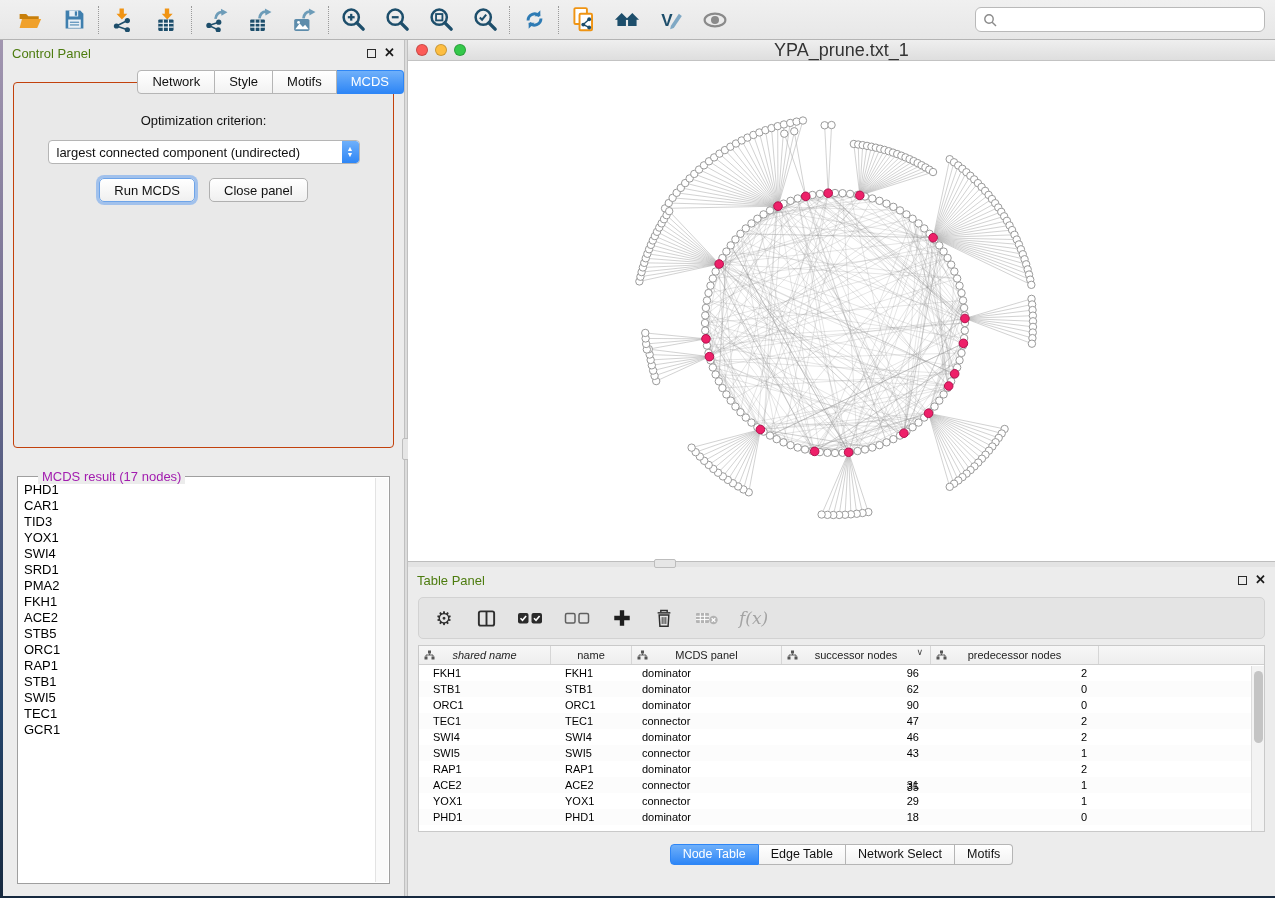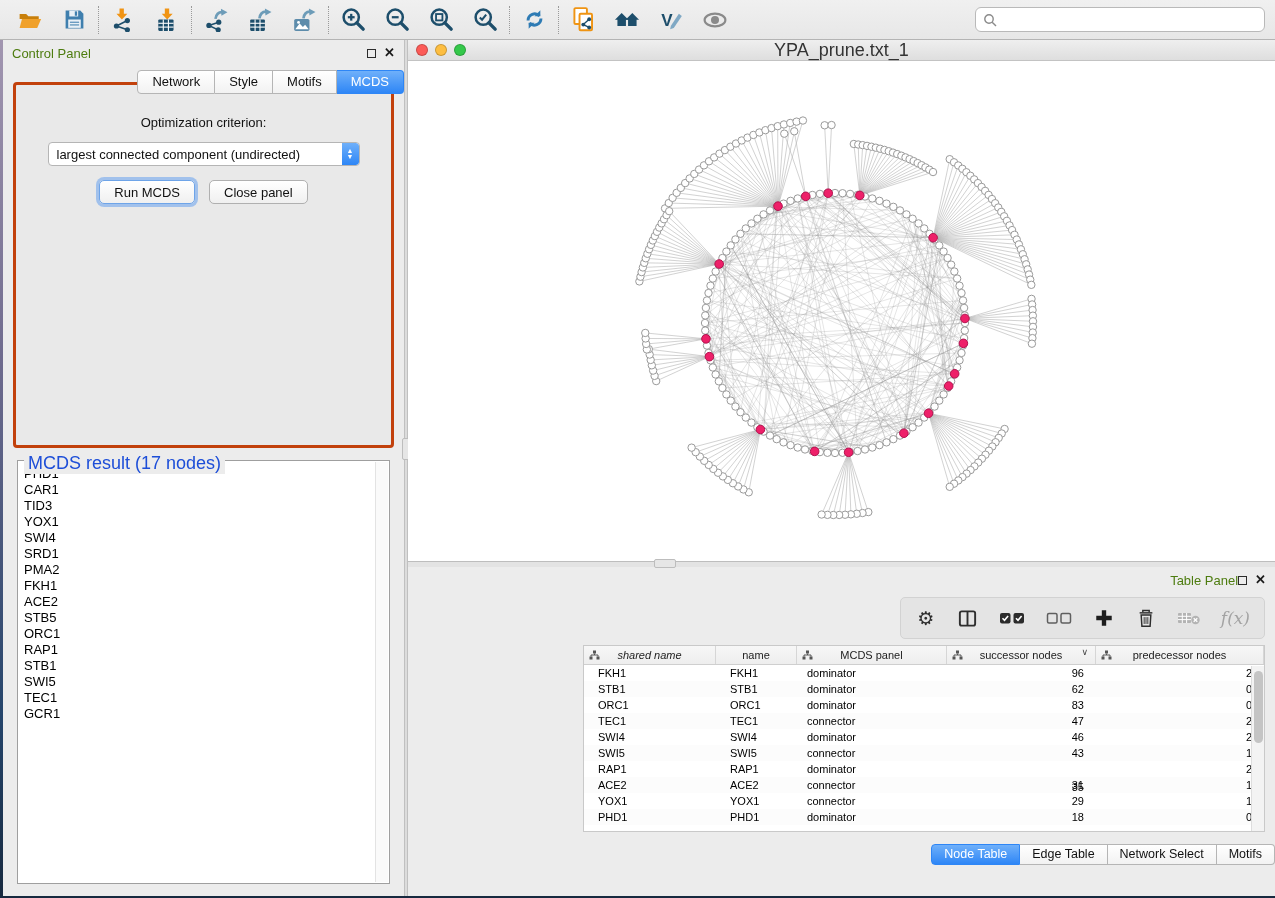--- a/index.html
+++ b/index.html
@@ -33,38 +33,38 @@
   .close-btn { font-size:13px; font-weight:bold; color:#1b1b1b; line-height:10px; }
 
   .segbar { display:flex; justify-content:flex-end; flex:0 0 auto; position:relative; z-index:2; margin-top:4px; }
   .seg { border:1px solid #b5b5b5; border-left:none; background:linear-gradient(#ffffff,#f2f2f2);
          padding:3px 14px 4px; font-size:13px; color:#111; cursor:default; }
   .seg:first-child { border-left:1px solid #b5b5b5; border-radius:4px 0 0 4px; }
   .seg:last-child  { border-radius:0 4px 4px 0; }
   .seg.active { background:linear-gradient(#6fb0fa,#2e86f6); border-color:#2e86f6; color:#fff; }
   .segbar.small .seg { font-size:12.5px; padding:2px 12px 3px; }
 
-  .cp-box { margin:-12px 10px 0; padding-top:12px; height:366px; background:#e9e9e9;
-            border:3px solid #c2410c; border-radius:4px; flex:0 0 auto;
+  .cp-box { margin:-12px 10px 16px; padding-top:12px; height:366px; background:#e9e9e9;
+            border:1px solid #c2410c; border-radius:4px; flex:0 0 auto;
             display:flex; flex-direction:column; align-items:center; }
   .opt-label { margin-top:18px; font-size:13px; color:#111; }
   .selectbox { margin-top:12px; width:312px; height:24px; background:#fff; border:1px solid #b5b5b5;
                border-radius:4px; display:flex; align-items:center; overflow:hidden; }
   .selectbox .val { flex:1; padding:0 8px; font-size:13px; white-space:nowrap; }
   .sel-stepper { width:17px; align-self:stretch; background:linear-gradient(#6fb0fa,#2e86f6);
                  border-radius:0 3px 3px 0; display:flex; flex-direction:column; align-items:center; justify-content:center; }
   .sel-stepper span { color:#fff; font-size:7px; line-height:6px; }
   .btnrow { margin-top:14px; display:flex; gap:14px; }
   .pushbtn { height:24px; padding:0 14px; background:linear-gradient(#ffffff,#f0f0f0); border:1px solid #b0b0b0;
              border-radius:5px; font-size:13px; font-family:"Liberation Sans",sans-serif; color:#111; }
   .pushbtn.focusring { border-color:#6ea4e8; box-shadow:0 0 0 3px rgba(84,151,240,.48); }
 
   .result-fs { flex:1 1 auto; margin:12px 14px 12px; border:1px solid #9f9f9f; background:#fff;
                min-height:0; display:flex; flex-direction:column; position:relative; }
-  .result-legend { position:absolute; top:-8px; left:6px; background:#ececec; padding:0 4px; font-size:18px; color:#1d4ed8; }
+  .result-legend { position:absolute; top:-8px; left:20px; background:#ececec; padding:0 4px; font-size:13px; color:#a21caf; }
   .result-list { flex:1; overflow:hidden; padding:5px 0 0 6px; font-size:13px; line-height:16px; color:#000; }
   .result-scroll { position:absolute; top:1px; right:1px; bottom:1px; width:13px; background:#fafafa; border-left:1px solid #e3e3e3; }
 
   
   .vsplit { width:4px; flex:0 0 4px; background:#dcdcdc; border-left:1px solid #c0c0c0; border-right:1px solid #c0c0c0; position:relative; }
   .vsplit .grip { position:absolute; top:398px; left:-3px; width:9px; height:22px; background:#e6e6e6; border:1px solid #bdbdbd; border-radius:2px; }
 
   
   .rightcol { flex:1 1 auto; display:flex; flex-direction:column; min-width:0; min-height:0; }
 
@@ -75,21 +75,21 @@
   .light { width:12px; height:12px; border-radius:50%; border:0.5px solid rgba(0,0,0,.2); }
   .net-title { position:absolute; left:0; right:0; text-align:center; font-size:18px; color:#333; }
   .netcanvas { flex:1; background:#fff; position:relative; }
   .netcanvas svg { position:absolute; inset:0; }
 
   
   .hsplit { height:5px; flex:0 0 5px; background:#e3e3e3; position:relative; }
   .hsplit .grip { position:absolute; left:246px; top:-3px; width:22px; height:9px; background:#e6e6e6; border:1px solid #bdbdbd; border-radius:2px; }
 
   
-  .tpanel { flex:1 1 auto; background:#ececec; display:flex; flex-direction:column; min-height:0;align-items:flex-end; }
+  .tpanel { flex:1 1 auto; background:#ececec; display:flex; flex-direction:column; min-height:0; }
   .ttoolbar { margin:4px 10px 0; height:42px; background:#e4e4e4; border:1px solid #d2d2d2; border-radius:5px;
               display:flex; align-items:center; gap:20px; padding:0 14px; flex:0 0 auto; }
   .tti { display:flex; align-items:center; justify-content:center; min-width:22px; height:24px; }
   .gear-txt { font-size:19px; color:#2e2e2e; line-height:20px; font-family:"DejaVu Sans",sans-serif; }
   .fx-txt { font-family:"DejaVu Serif",serif; font-style:italic; font-size:17px; color:#a3a3a3; }
 
   .tablewrap { margin:6px 10px 0; background:#fff; border:1px solid #c9c9c9; flex:0 0 auto; height:187px; position:relative; overflow:hidden; }
   .thead { display:flex; height:19px; background:linear-gradient(#f7f7f7,#eeeeee); border-bottom:1px solid #cfcfcf; }
   .th { position:relative; display:flex; align-items:center; justify-content:center; font-size:11px; color:#222;
         border-right:1px solid #d6d6d6; flex:0 0 auto; }
@@ -1194,21 +1194,21 @@
                 <div class="td l" style="width: 132px;">STB1</div>
                 <div class="td l" style="width: 81px;">STB1</div>
                 <div class="td l2" style="width: 150px;">dominator</div>
                 <div class="td r" style="width: 149px;">62</div>
                 <div class="td r" style="width: 168px;">0</div>
               </div>
               <div class="trow">
                 <div class="td l" style="width: 132px;">ORC1</div>
                 <div class="td l" style="width: 81px;">ORC1</div>
                 <div class="td l2" style="width: 150px;">dominator</div>
-                <div class="td r" style="width: 149px;">83</div>
+                <div class="td r" style="width: 149px;">90</div>
                 <div class="td r" style="width: 168px;">0</div>
               </div>
               <div class="trow">
                 <div class="td l" style="width: 132px;">TEC1</div>
                 <div class="td l" style="width: 81px;">TEC1</div>
                 <div class="td l2" style="width: 150px;">connector</div>
                 <div class="td r" style="width: 149px;">47</div>
                 <div class="td r" style="width: 168px;">2</div>
               </div>
               <div class="trow">

